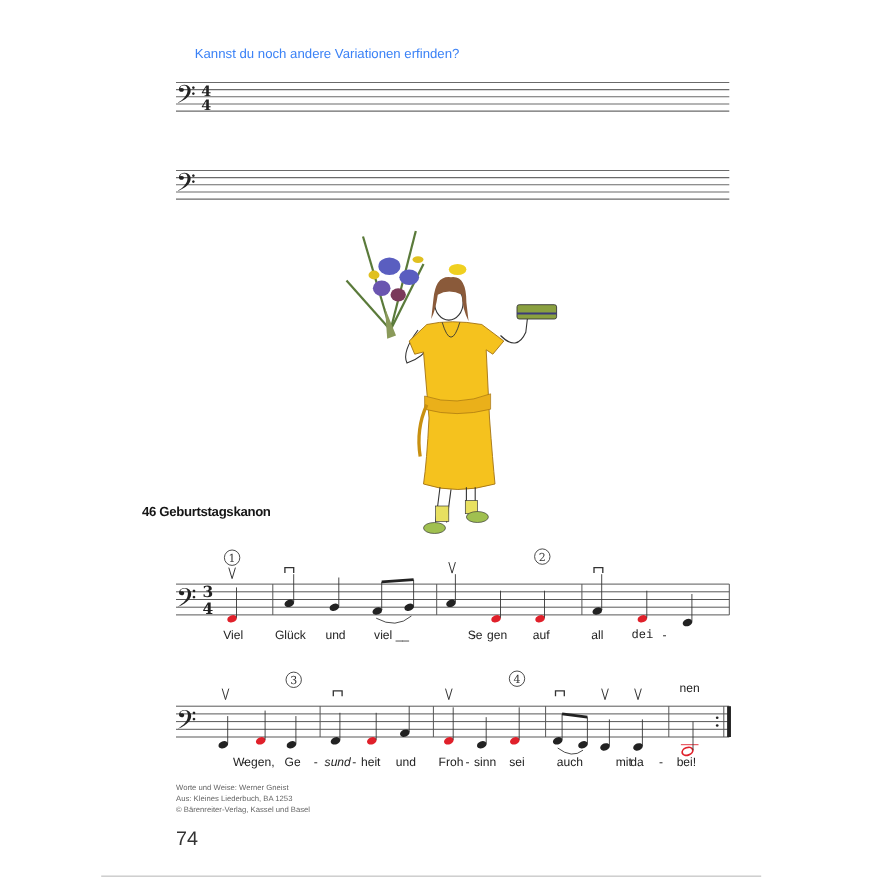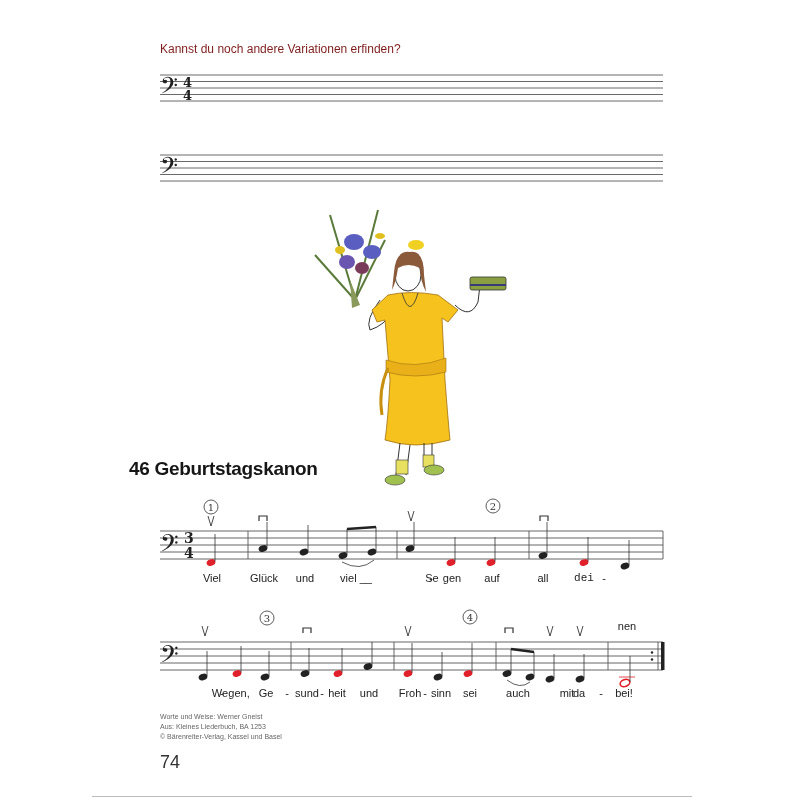--- a/index.html
+++ b/index.html
@@ -1,19 +1,19 @@
 <!DOCTYPE html>
 <html><head>
 <meta charset="utf-8">
 <style>
   html,body{margin:0;padding:0;background:#fff;}
   body{width:800px;height:800px;position:relative;overflow:hidden;font-family:"Liberation Sans",sans-serif;color:#1a1a1a;}
   .abs{position:absolute;}
-  .prompt{left:160px;top:42px;font-size:12px;color:#7f1d1d;}
-  .title{left:129px;top:458px;font-size:19px;font-weight:bold;color:#161616;letter-spacing:-0.3px;}
+  .prompt{left:177px;top:42px;font-size:12px;color:#3b82f6;}
+  .title{left:129px;top:458px;font-size:12px;font-weight:bold;color:#161616;letter-spacing:-0.3px;}
   .lyric{position:absolute;font-size:11px;color:#222;white-space:nowrap;transform:translateX(-50%);}
   .credits{left:160px;top:712px;font-size:7px;color:#666;line-height:10px;}
   .pagenum{left:160px;top:752px;font-size:18px;color:#333;}
   .bottom-rule{left:92px;top:796px;width:600px;height:1px;background:#bbb;}
   svg{position:absolute;left:0;top:0;}
 </style>
 </head>
 <body>
 
 <div class="abs prompt">Kannst du noch andere Variationen erfinden?</div>
@@ -256,21 +256,21 @@
   <span class="lyric" style="left:604px;top:572px;">-</span>
   <span class="lyric" style="left:627px;top:572px;margin-top:48px;">nen</span>
 </div>
 
 <div>
   <span class="lyric" style="left:204px;top:687px;margin-left:16px;">We</span>
   <span class="lyric" style="left:222px;top:687px;">-</span>
   <span class="lyric" style="left:239px;top:687px;">gen,</span>
   <span class="lyric" style="left:266px;top:687px;">Ge</span>
   <span class="lyric" style="left:287px;top:687px;">-</span>
-  <span class="lyric" style="left:307px;top:687px;">sund</span>
+  <span class="lyric" style="left:307px;top:687px;font-style:italic;">sund</span>
   <span class="lyric" style="left:322px;top:687px;">-</span>
   <span class="lyric" style="left:337px;top:687px;">heit</span>
   <span class="lyric" style="left:369px;top:687px;">und</span>
   <span class="lyric" style="left:410px;top:687px;">Froh</span>
   <span class="lyric" style="left:425px;top:687px;">-</span>
   <span class="lyric" style="left:441px;top:687px;">sinn</span>
   <span class="lyric" style="left:470px;top:687px;">sei</span>
   <span class="lyric" style="left:518px;top:687px;">auch</span>
   <span class="lyric" style="left:551px;top:687px;margin-left:16px;">mit</span>
   <span class="lyric" style="left:553px;top:687px;margin-left:26px;">da</span>

